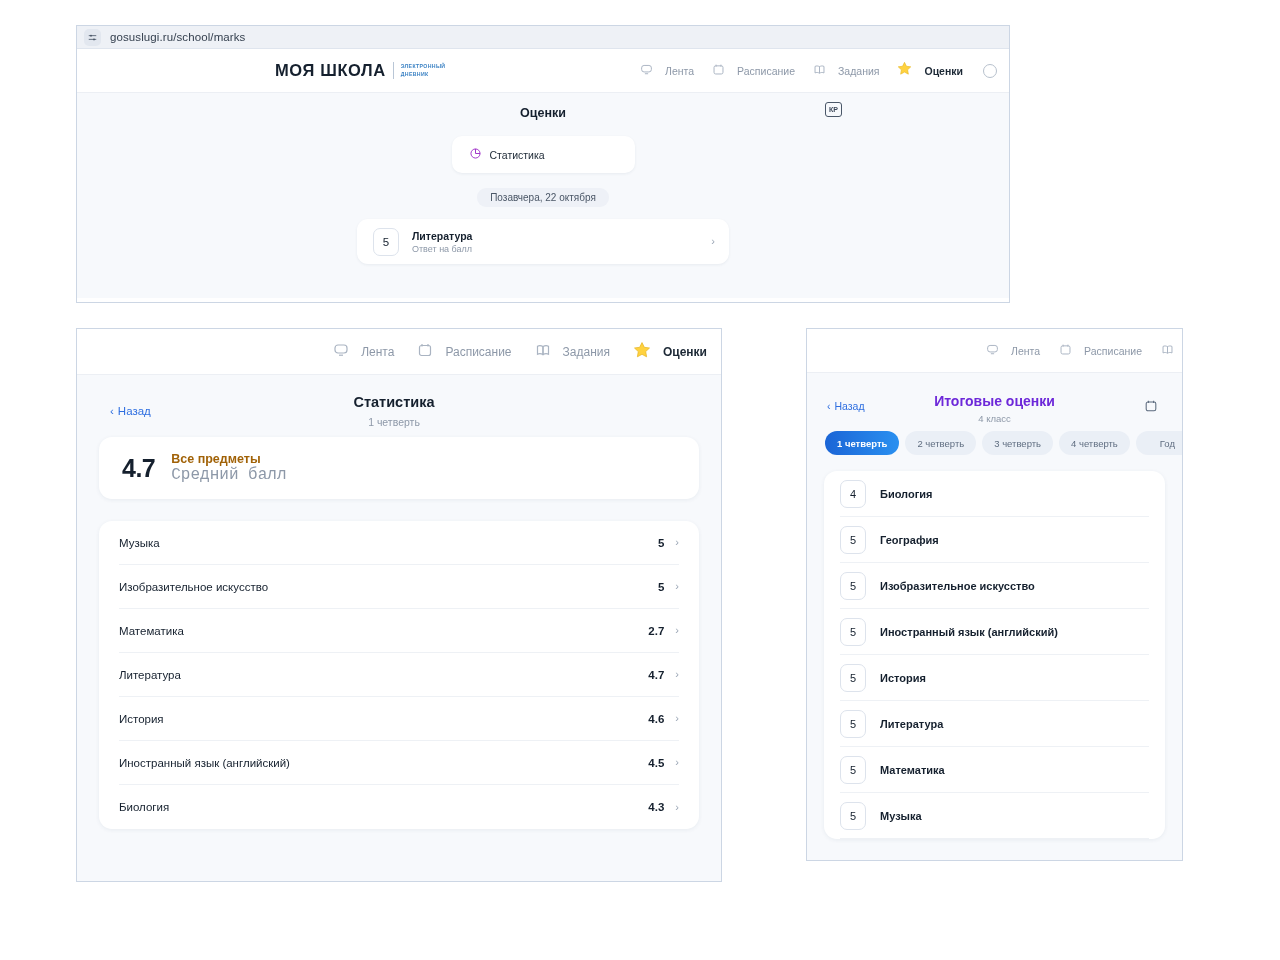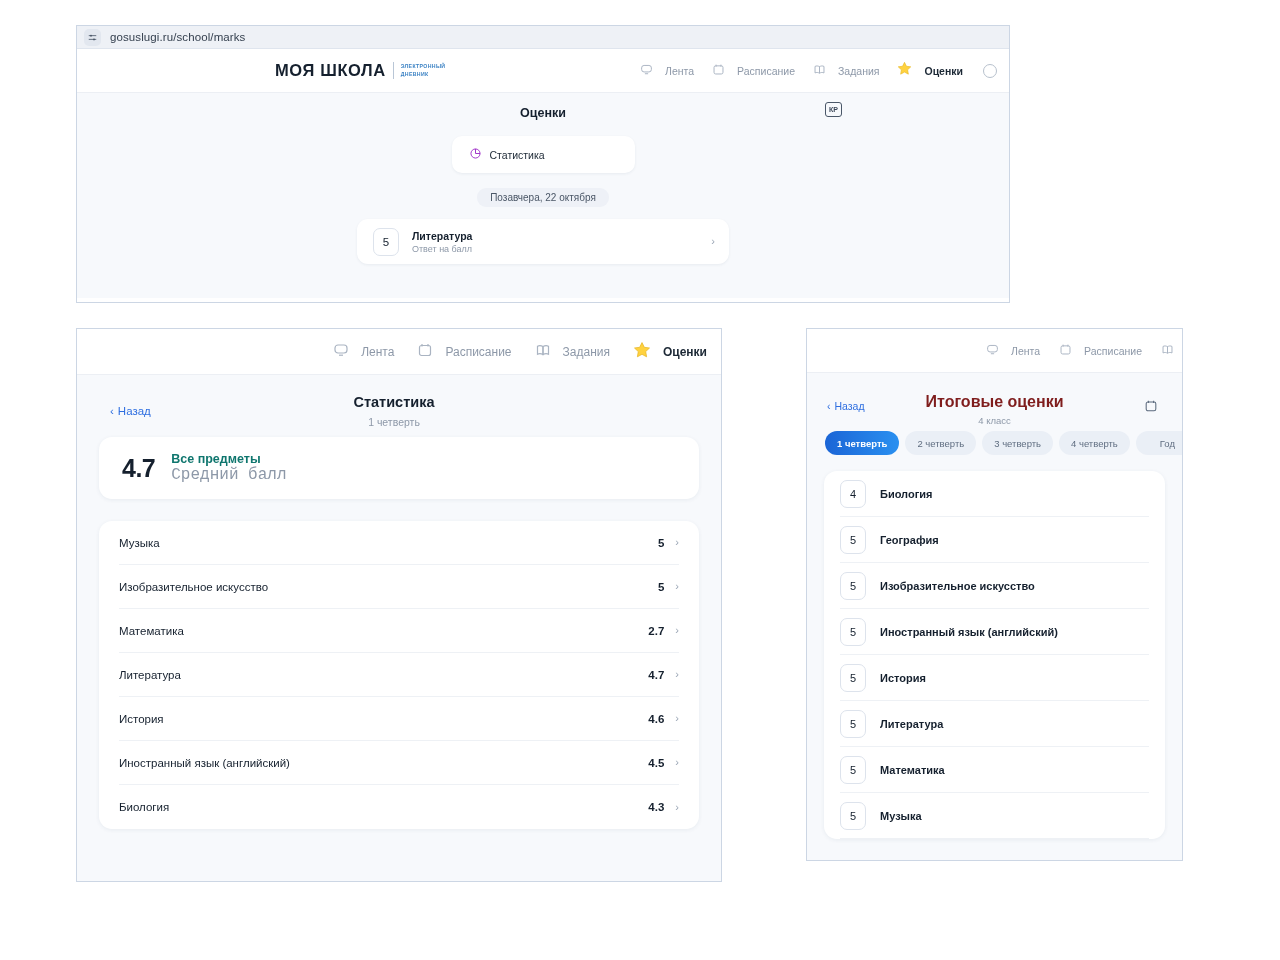--- a/index.html
+++ b/index.html
@@ -125,21 +125,21 @@
   .p2-sub { font-size: 10.5px; color: #8d98a8; margin-top: 6px; }
 
   .avg-card {
     background: #fff; border-radius: 13px; height: 62px;
     display: flex; align-items: center; padding-left: 23px;
     box-shadow: 0 1px 4px rgba(27,52,90,.07);
     margin: 0 2px;
   }
   .avg-num { font-size: 25px; font-weight: 700; color: #15202e; letter-spacing: -.5px; }
   .avg-text { margin-left: 16px; }
-  .avg-title { font-size: 12.5px; font-weight: 700; color: #0f766e; }
+  .avg-title { font-size: 12.5px; font-weight: 700; color: #a16207; }
   .avg-sub { font-size: 16px; color: #8d98a8; margin-top: 0; font-family: Liberation Mono, monospace; }
 
   .subj-card {
     background: #fff; border-radius: 13px; margin: 22px 2px 0;
     box-shadow: 0 1px 4px rgba(27,52,90,.07); padding: 0 20px;
   }
   .subj-row {
     height: 44px; display: flex; align-items: center;
     border-bottom: 1px solid #eef1f5; cursor: pointer;
   }
@@ -157,21 +157,21 @@
     height: 44px; display: flex; align-items: center; justify-content: flex-end;
     gap: 19px; padding-right: 8px; border-bottom: 1px solid #eceff4; background: #fff;
     overflow: hidden;
   }
   .p3-nav .nav-label { font-size: 10.5px; }
   .p3-body { background: #f7f9fc; height: 488px; padding: 0 14px; }
   .p3-head { position: relative; height: 58px; }
   .p3-back { position: absolute; left: 6px; top: 27px; font-size: 10.5px; color: #2f6fe0;
              display:flex; align-items:center; gap:4px; cursor: pointer; }
   .p3-titles { text-align: center; padding-top: 20px; }
-  .p3-title { font-size: 16px; font-weight: 700; color: #7f1d1d; }
+  .p3-title { font-size: 14px; font-weight: 700; color: #6d28d9; }
   .p3-sub { font-size: 9.5px; color: #8d98a8; margin-top: 4px; }
   .p3-cal { position: absolute; right: 10px; top: 26px; cursor: pointer; }
 
   .quarter-tabs { display: flex; gap: 6px; padding: 0 1px 0 4px; }
   .qtab {
     height: 24px; border-radius: 12px; background: #eaeff6; color: #5f6d80;
     font-size: 9.5px; display: flex; align-items: center; justify-content: center;
     padding: 0 12px; cursor: pointer; white-space: nowrap;
   }
   .qtab.active {

